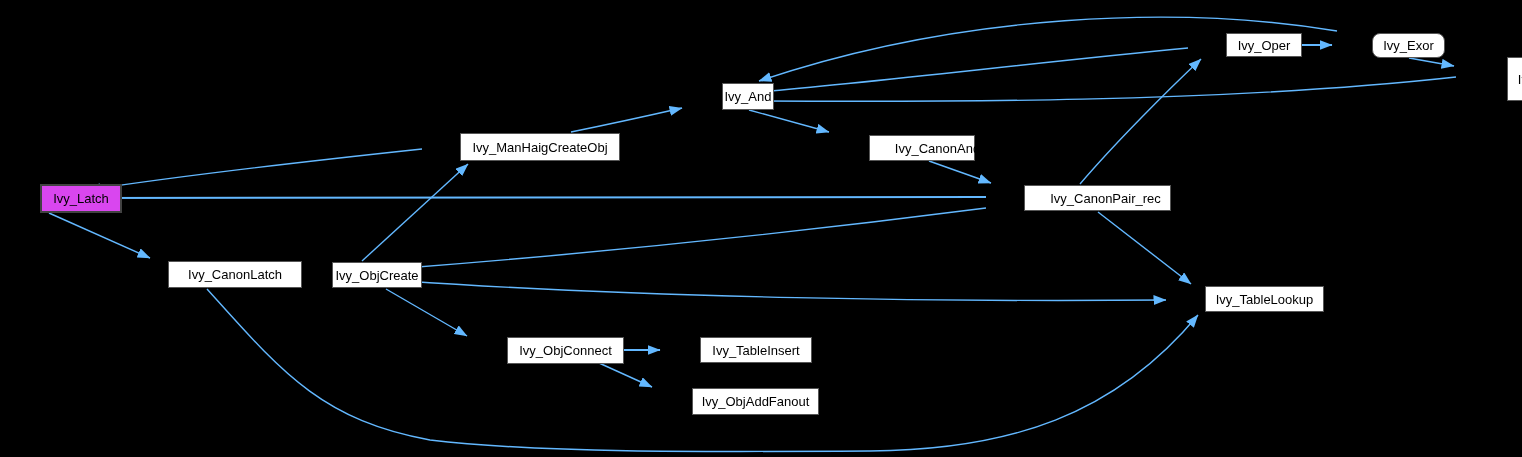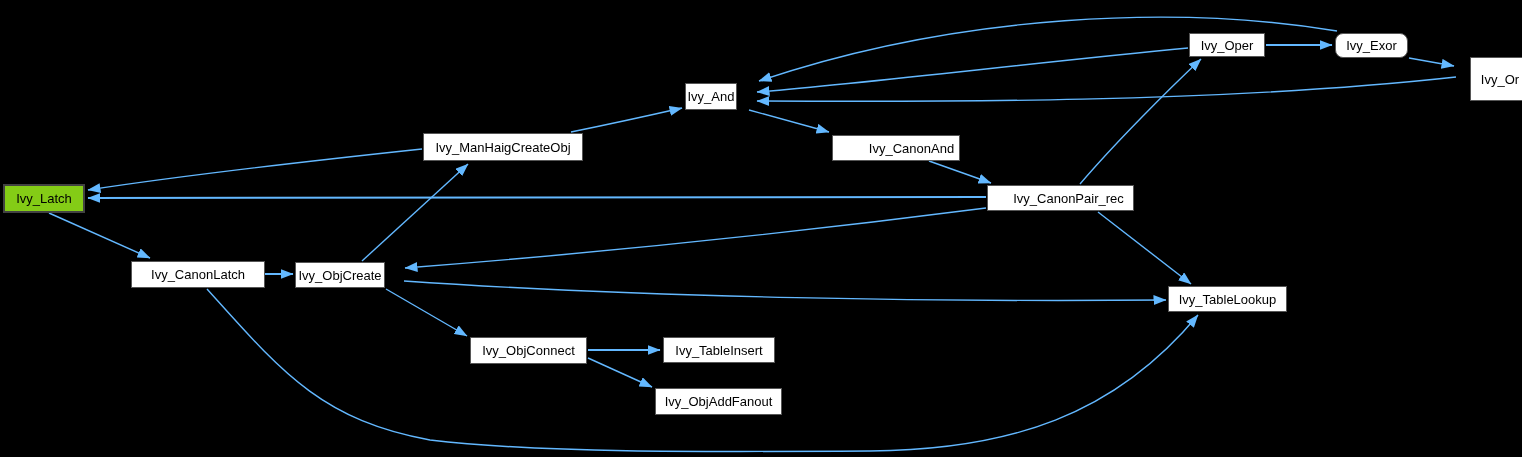--- a/index.html
+++ b/index.html
@@ -34,23 +34,24 @@
     box-sizing: border-box;
     background: #ffffff;
     border: 1.5px solid #565656;
     color: #000000;
     font-size: 13px;
     display: flex;
     align-items: center;
     justify-content: center;
     white-space: nowrap;
     cursor: pointer;
+    margin-left: 37px;
   }
   .node.root {
-    background: #84cc16;
+    background: #d946ef;
     border: 2px solid #424242;
     cursor: default;
   }
 </style>
 </head>
 <body>
 
 <div id="stage">
   <svg id="edge-layer" xmlns="http://www.w3.org/2000/svg" viewBox="0 0 1522 457">
     <defs>
@@ -81,21 +82,21 @@
         <path d="M 588 350 L 660 350" class="edge thick" marker-end="url(#arrowhead)" stroke="#63b8ff"></path>
         <path d="M 588 358 L 652 387" class="edge" marker-end="url(#arrowhead)" stroke="#63b8ff"></path>
       </g>
   </svg>
   <div id="nodes">
       <div class="node root" style="left: 3px; top: 184px; width: 82px; height: 29px;">Ivy_Latch</div>
       <div class="node" style="left: 131px; top: 261px; width: 134px; height: 27px;">Ivy_CanonLatch</div>
       <div class="node" style="left: 295px; top: 262px; width: 90px; height: 26px;">Ivy_ObjCreate</div>
       <div class="node" style="left: 423px; top: 133px; width: 160px; height: 28px;">Ivy_ManHaigCreateObj</div>
       <div class="node" style="left: 685px; top: 83px; width: 52px; height: 27px;">Ivy_And</div>
-      <div class="node" style="left: 832px; top: 135px; width: 128px; height: 26px; padding-left: 31px;">Ivy_CanonAnd</div>
+      <div class="node" style="left: 832px; top: 135px; width: 106px; height: 26px; padding-left: 31px;">Ivy_CanonAnd</div>
       <div class="node" style="left: 987px; top: 185px; width: 147px; height: 26px; padding-left: 16px;">Ivy_CanonPair_rec</div>
       <div class="node" style="left: 1189px; top: 33px; width: 76px; height: 24px;">Ivy_Oper</div>
       <div class="node" style="left: 1335px; top: 33px; width: 73px; height: 25px; border-radius: 8px;">Ivy_Exor</div>
       <div class="node" style="left: 1470px; top: 57px; width: 60px; height: 44px; text-align: right;">Ivy_Or</div>
       <div class="node" style="left: 1168px; top: 286px; width: 119px; height: 26px;">Ivy_TableLookup</div>
       <div class="node" style="left: 470px; top: 337px; width: 117px; height: 27px;">Ivy_ObjConnect</div>
       <div class="node" style="left: 663px; top: 337px; width: 112px; height: 26px;">Ivy_TableInsert</div>
       <div class="node" style="left: 655px; top: 388px; width: 127px; height: 27px;">Ivy_ObjAddFanout</div>
     </div>
 </div>

